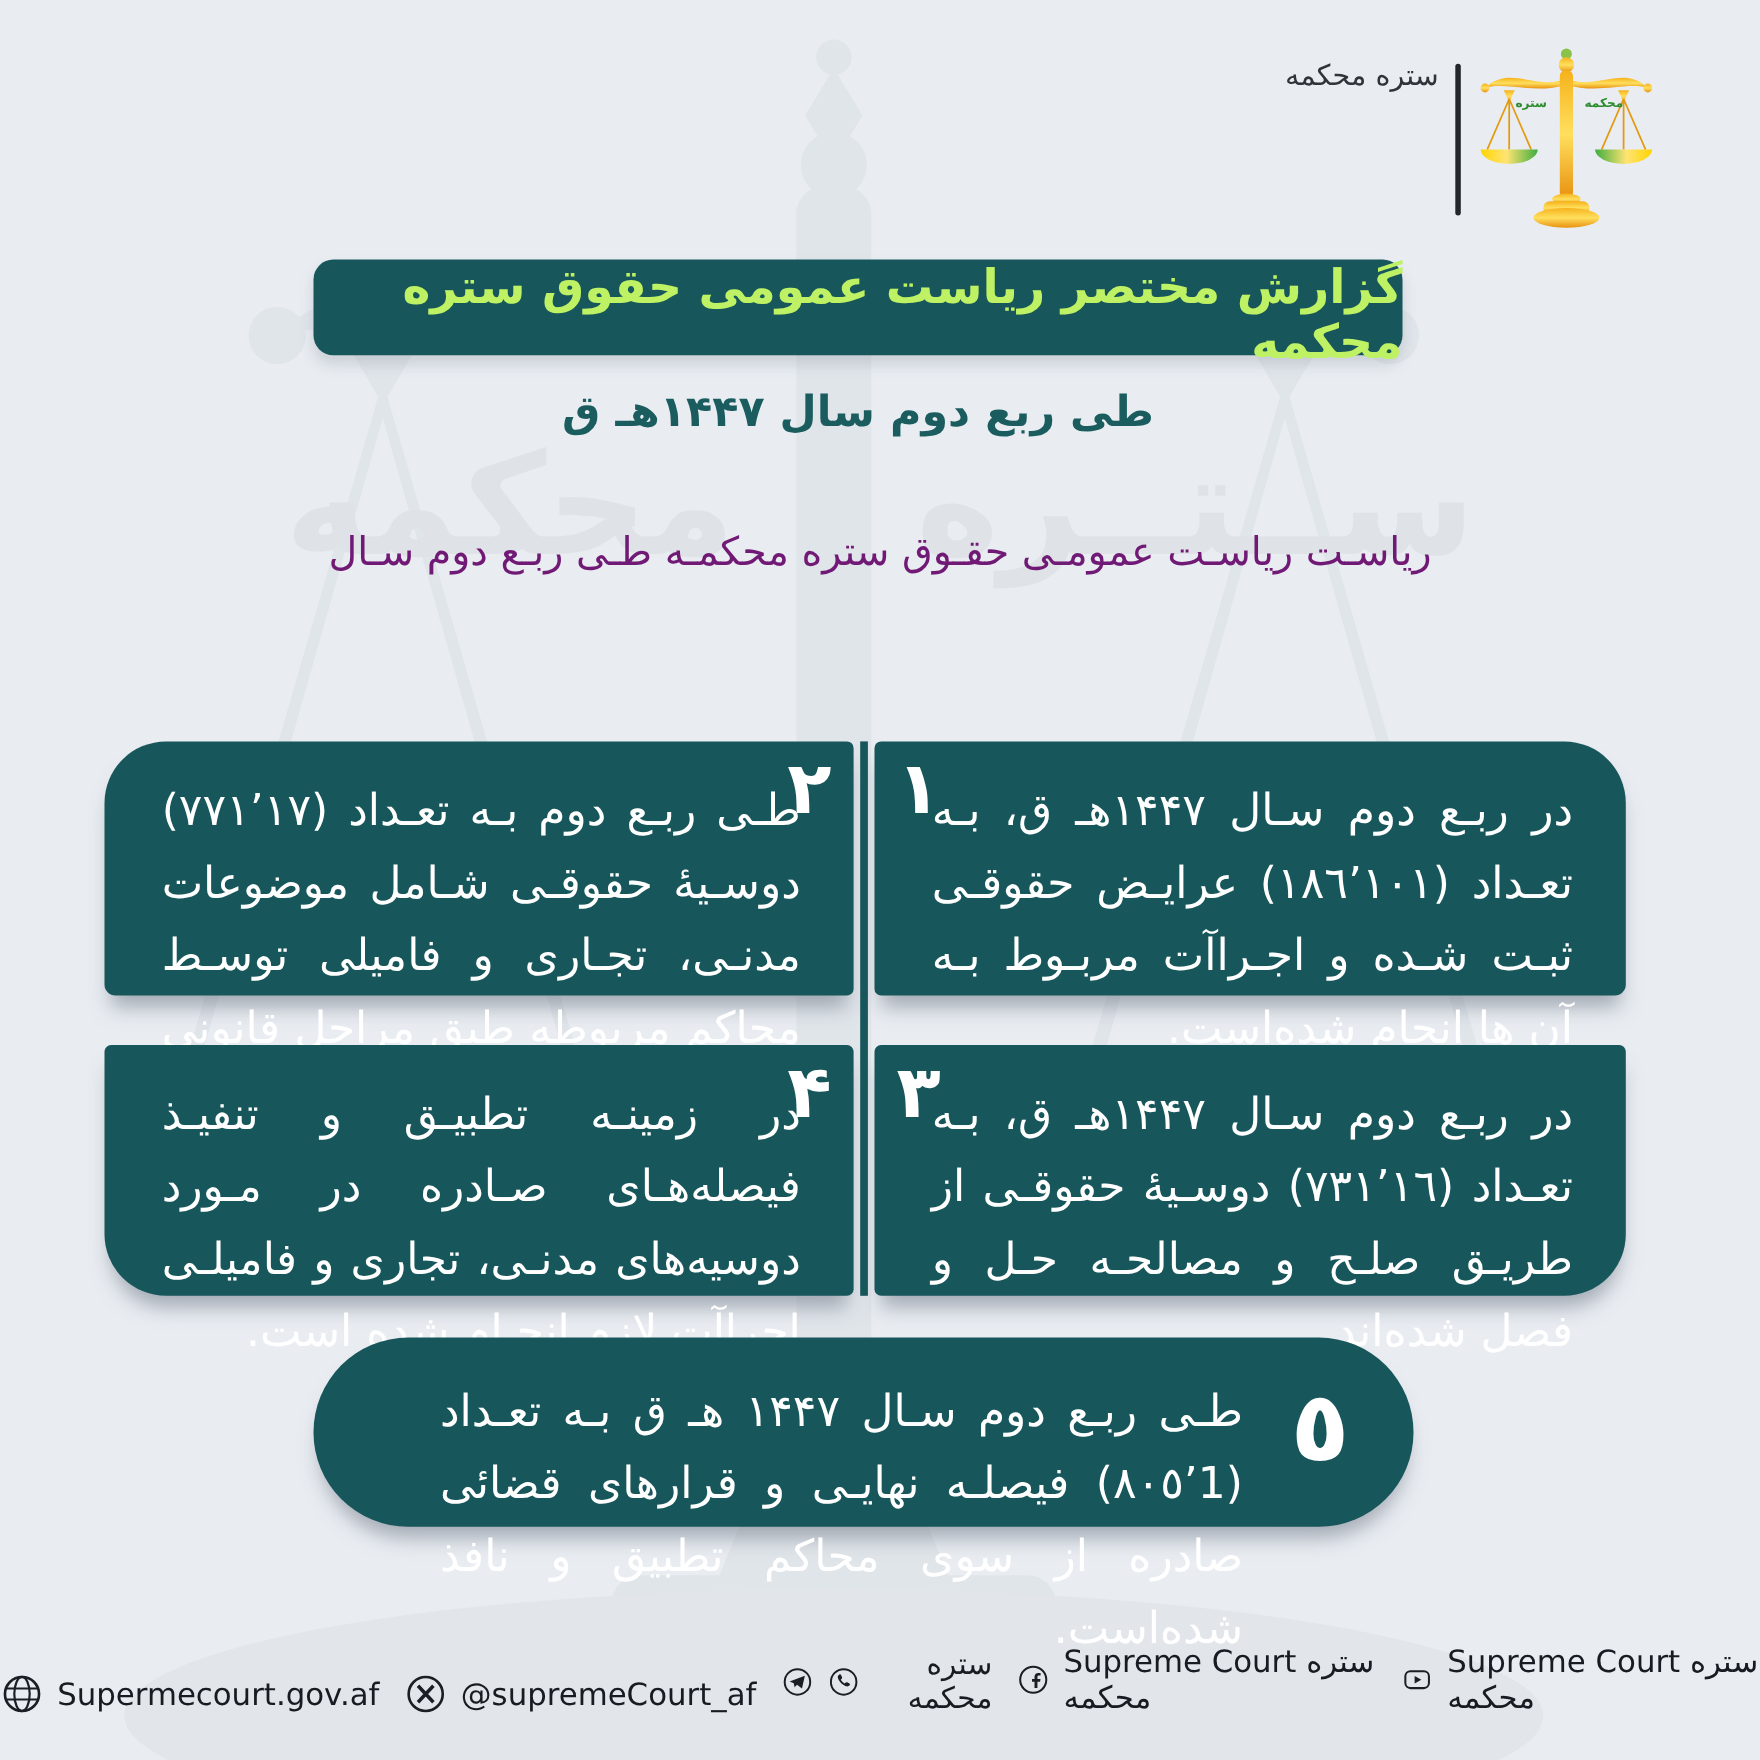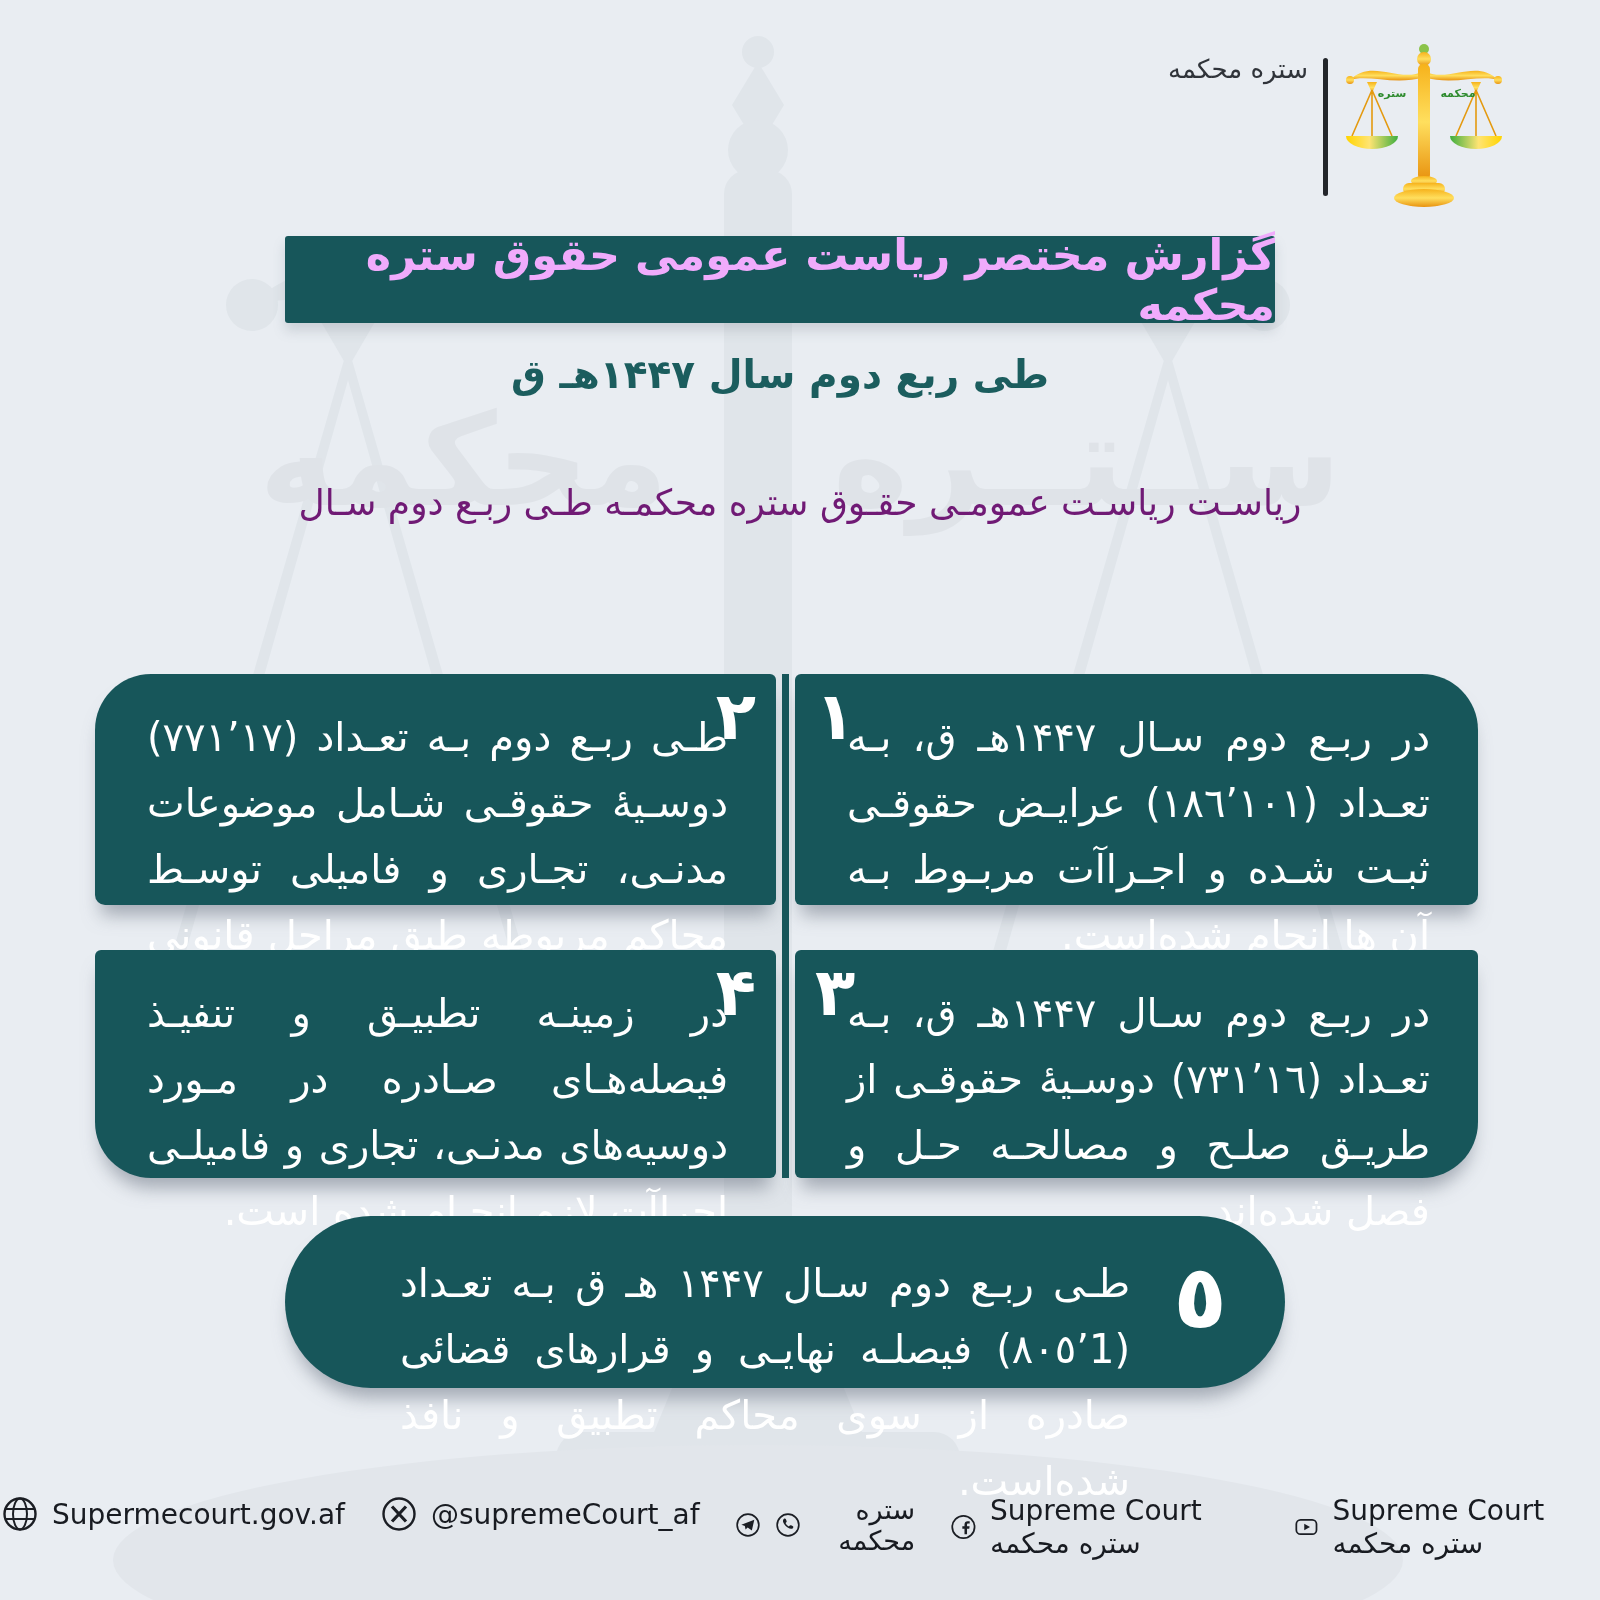--- a/index.html
+++ b/index.html
@@ -19,23 +19,23 @@
   
   .hdr-text{position:absolute;top:50px;right:292px;text-align:right;z-index:2;direction:rtl;}
   .hdr-callig{font-size:37px;font-weight:700;color:#2c3036;letter-spacing:1px;line-height:54px;}
   .hdr-court{font-size:26px;color:#30343a;line-height:38px;}
   .hdr-dept{font-size:28px;font-weight:700;color:#383d44;line-height:40px;}
   .hdr-bar{position:absolute;top:58px;right:272px;width:5px;height:138px;background:#23262b;border-radius:3px;z-index:2;}
   #logo-svg{position:absolute;top:40px;right:86px;width:180px;height:170px;z-index:2;}
   
   .title-bar{
     position:absolute;left:285px;top:236px;width:990px;height:87px;z-index:2;
-    background:#17565a;border-radius:3px;
-    display:flex;align-items:center;justify-content:center;
-    color:#f0abfc;font-size:43px;font-weight:700;direction:rtl;
+    background:#17565a;border-radius:18px;
+    display:flex;justify-content:center;
+    color:#bef264;font-size:43px;font-weight:700;direction:rtl;
     box-shadow:0 8px 12px rgba(120,130,145,.25);
   }
   .subtitle{
     position:absolute;left:285px;top:352px;width:990px;z-index:2;
     text-align:center;color:#1b5d5e;font-size:39px;font-weight:700;direction:rtl;
   }
   .intro{
     position:absolute;left:200px;top:462px;width:1200px;z-index:2;margin:0;
     text-align:center;direction:rtl;color:#701a75;
     font-size:36px;line-height:82px;
@@ -57,21 +57,21 @@
   }
   .card5 p{padding:34px 155px 0 115px;}
   .num{position:absolute;color:#fff;font-weight:700;font-size:66px;line-height:1;}
   .num-left{left:20px;top:10px;}
   .num-right{right:20px;top:10px;}
   .card5 .num{right:58px;top:50%;transform:translateY(-55%);font-size:88px;left:auto;}
   .vdivider{position:absolute;left:782px;top:674px;width:7px;height:504px;background:#17565a;z-index:2;}
   
   .footer{
     position:absolute;left:0;right:0;bottom:40px;z-index:2;
-    display:flex;justify-content:center;align-items:flex-start;gap:34px;
+    display:flex;justify-content:center;align-items:flex-end;gap:22px;
     color:#181b21;font-size:28px;
   }
   .fitem{display:flex;align-items:center;gap:12px;}
   .fitem .fa-label{font-size:27px;direction:rtl;}
   .ficon{width:40px;height:40px;display:block;}
 </style>
 </head>
 <body>
 
 <svg id="wm-svg" viewBox="0 0 1600 1600" xmlns="http://www.w3.org/2000/svg">

